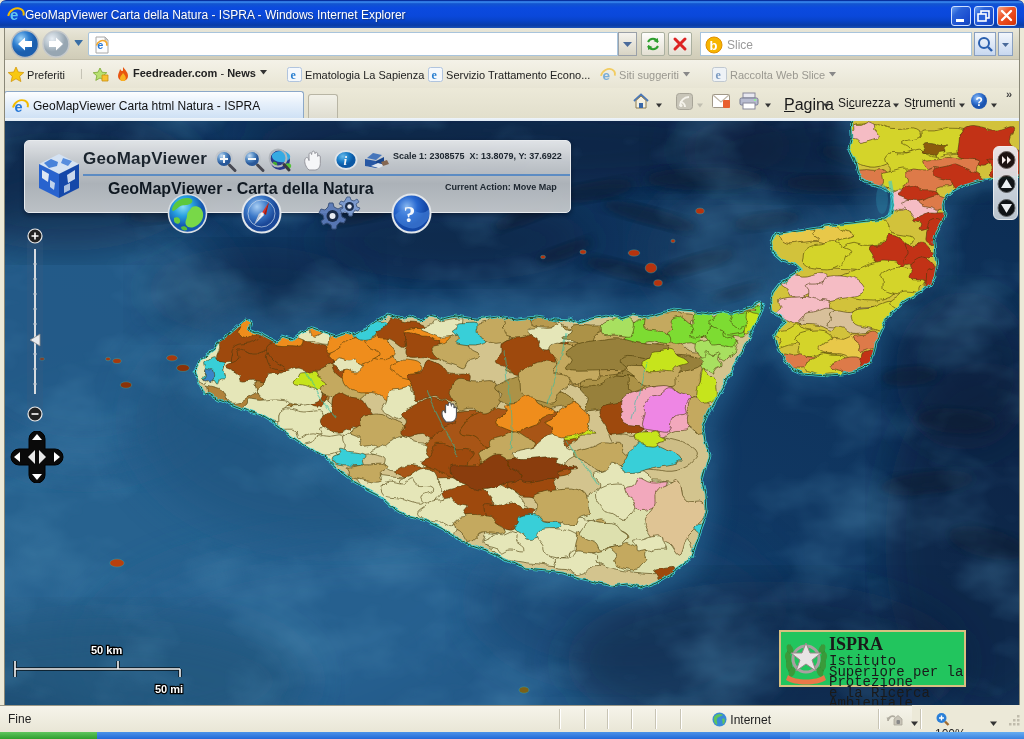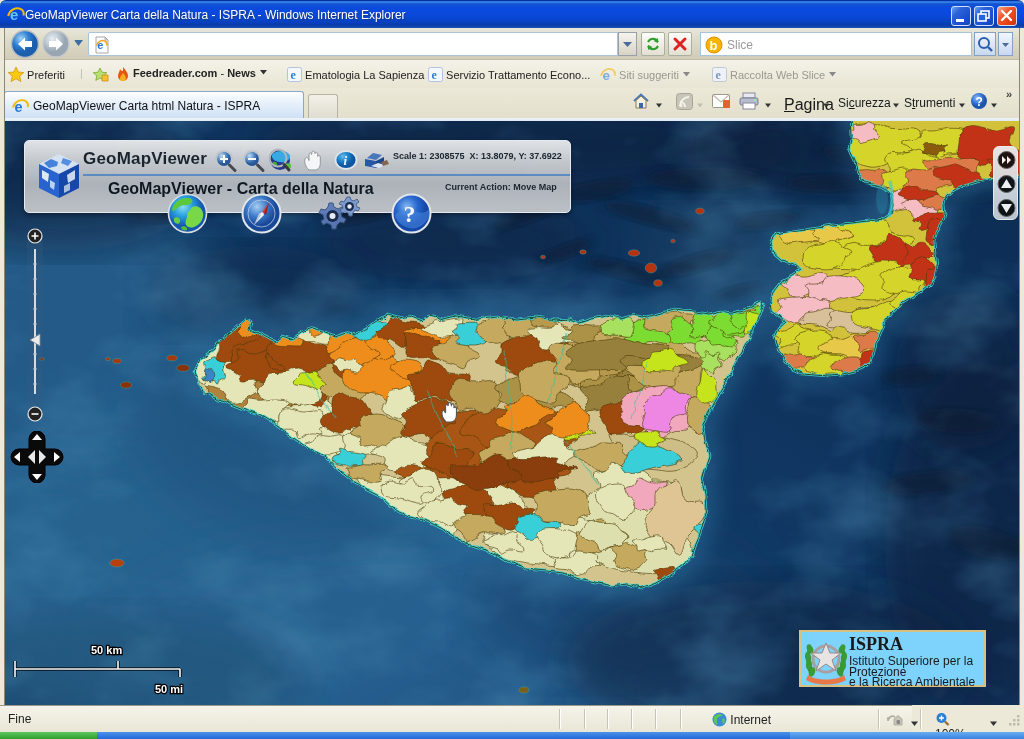--- a/index.html
+++ b/index.html
@@ -61,23 +61,23 @@
 #gpanel .gsub { position:absolute; left:59px; top:39px; font-size:16px; font-weight:bold; color:#101820;margin-left:24px; }
 #gpanel .gscale { position:absolute; left:368px; top:10px; font-size:9px; font-weight:bold; color:#202830;text-align:right; }
 #gpanel .gact { position:absolute; left:420px; top:41px; font-size:9px; font-weight:bold; color:#202830; }
 #gpanel .gline { position:absolute; left:58px; top:33px; width:487px; height:1.5px; background:#6090c8; }
 #gcube { position:absolute; left:11px; top:9px; }
 #gicons { position:absolute; left:188px; top:7px; }
 .mapbtn { position:absolute; top:72px; }
 #slider { position:absolute; left:22px; top:107px; }
 #navpad { position:absolute; left:5px; top:310px; }
 #scalebar { position:absolute; left:0px; top:515px; }
-#ispra { position:absolute; left:794px; top:509px; width:187px; height:57px; background:#7dd3fc; border:2px solid #d8c080; }
+#ispra { position:absolute; left:774px; top:509px; width:187px; height:57px; background:#22c55e; border:2px solid #d8c080; }
 #ispra .t1 { position:absolute; left:48px; top:2px; font-family:"Liberation Serif", serif; font-weight:bold; font-size:18px; color:#1a1a1a; }
-#ispra .t2 { position:absolute; left:48px; top:24px; font-family:Liberation Sans, sans-serif; font-size:12px; color:#1a1a1a; line-height:10.5px; }
+#ispra .t2 { position:absolute; left:48px; top:24px; font-family:Liberation Mono, monospace; font-size:14px; color:#1a1a1a; line-height:10.5px; }
 #rwidget { position:absolute; left:988px; top:25px; width:25px; height:74px; background:linear-gradient(180deg,#eef2f6,#c8d0d8); border:1px solid #f8fafc; border-radius:6px; opacity:0.92; }
 #cursor { position:absolute; left:433px; top:279px; }
 </style>
 </head>
 <body>
 <div id="win">
   <div id="titlebar">
     <span class="ielogo"><svg width="18" height="17" viewBox="0 0 18 17">
           <text x="3" y="14" font-size="15" font-weight="bold" fill="#63c7f0" font-family="Liberation Sans, sans-serif">e</text>
           <path d="M1.2 10 C2.5 4 9 0.8 13.5 2.8 C16.2 4 17.2 6.8 16.4 9.6" stroke="#f2bb00" stroke-width="2" fill="none"></path>

